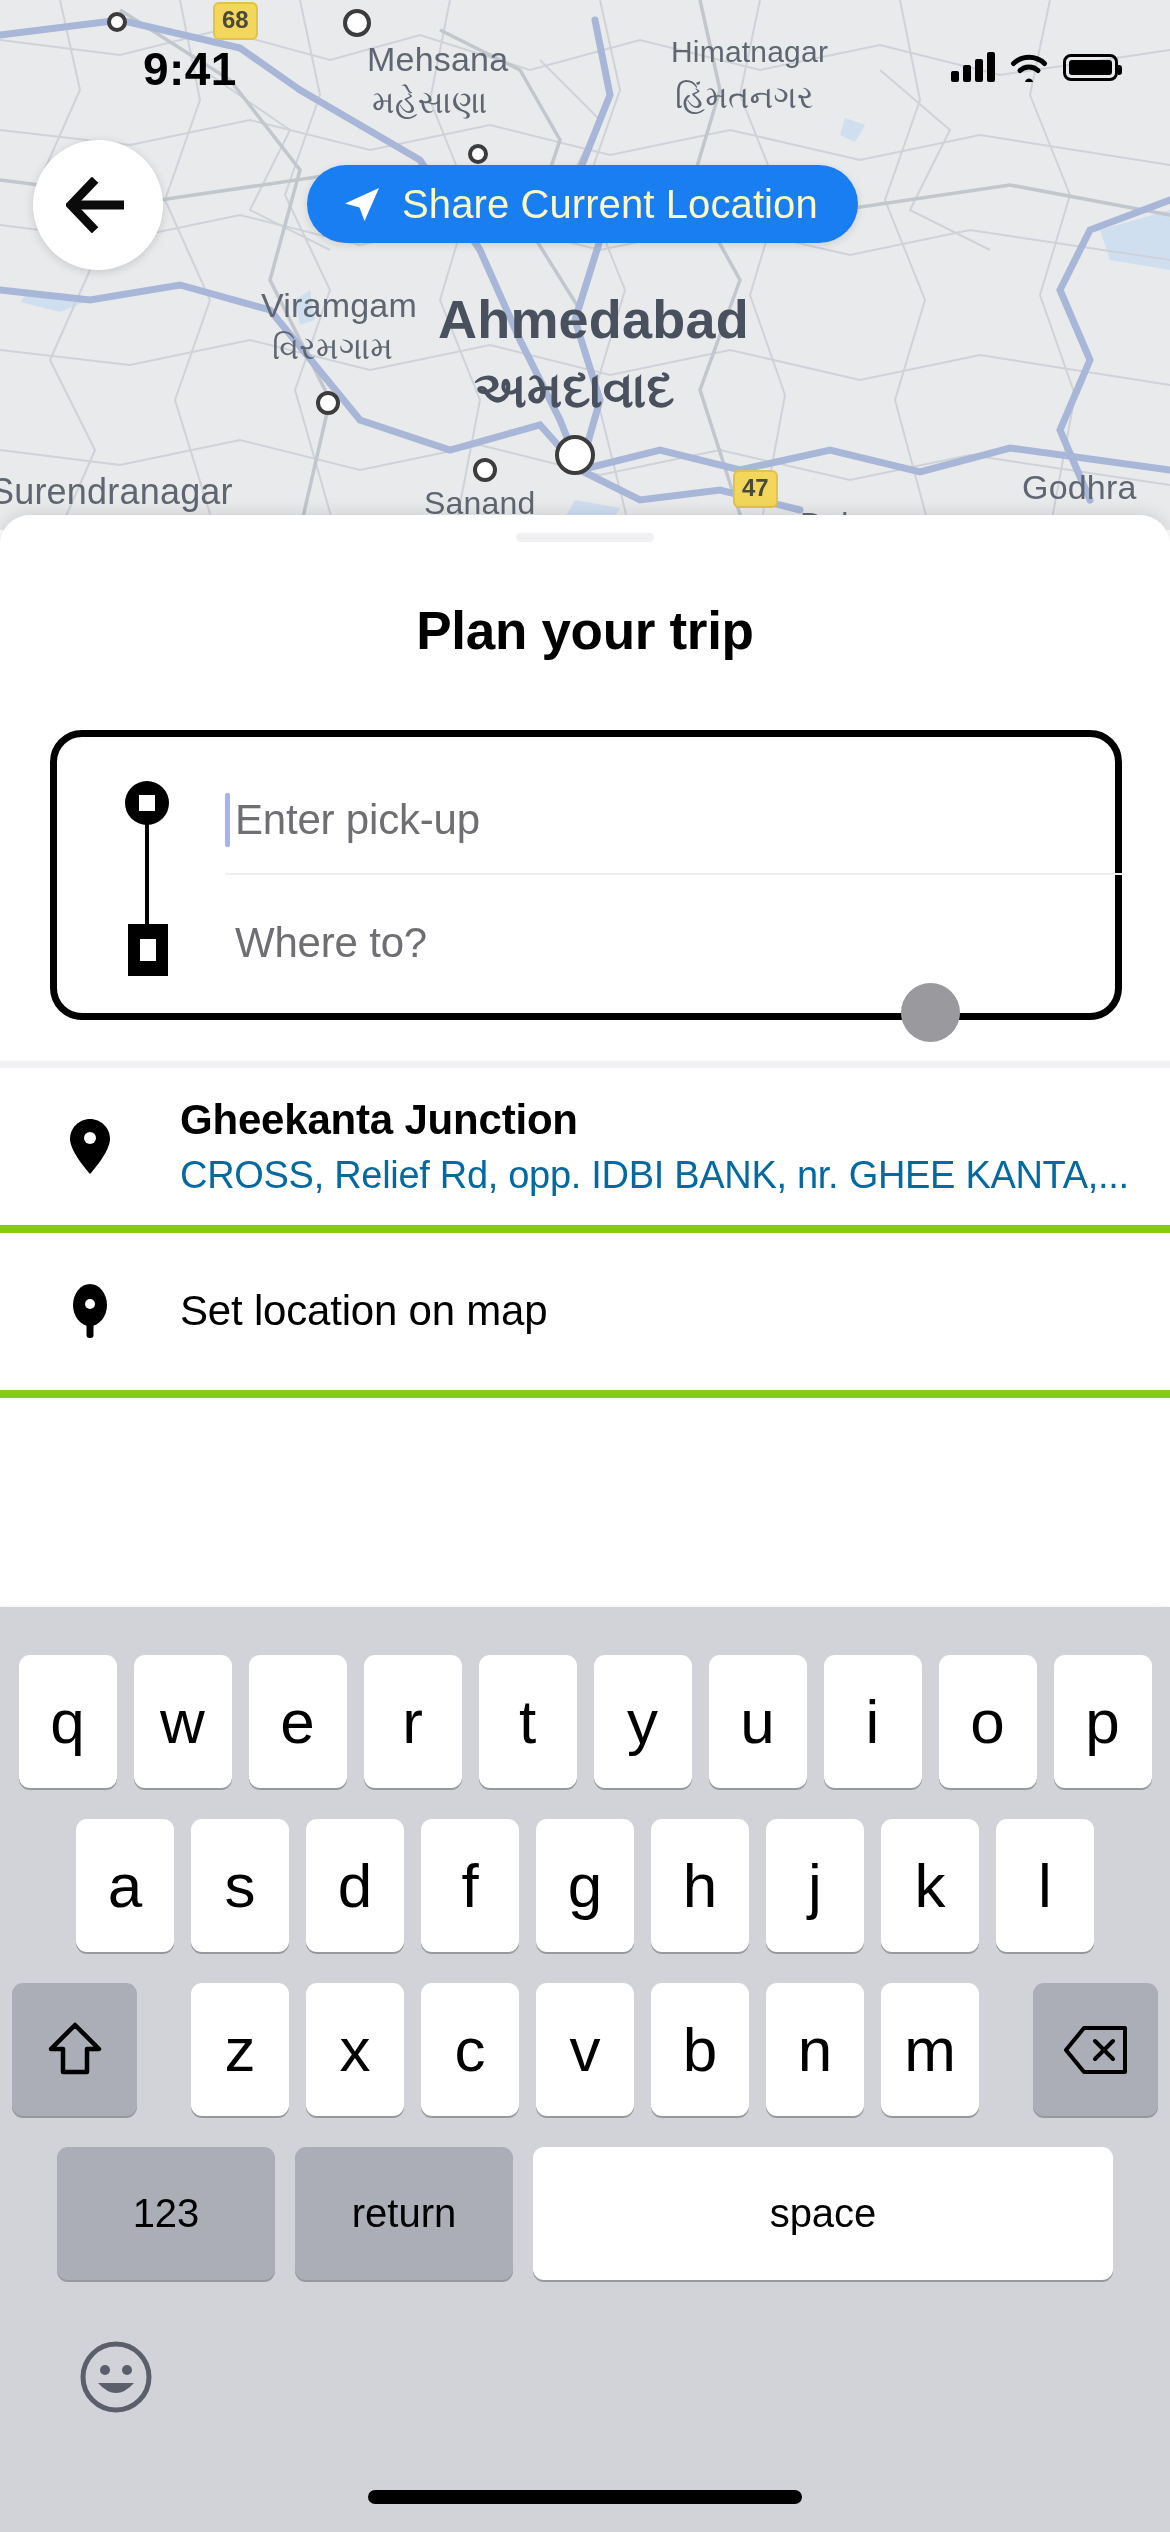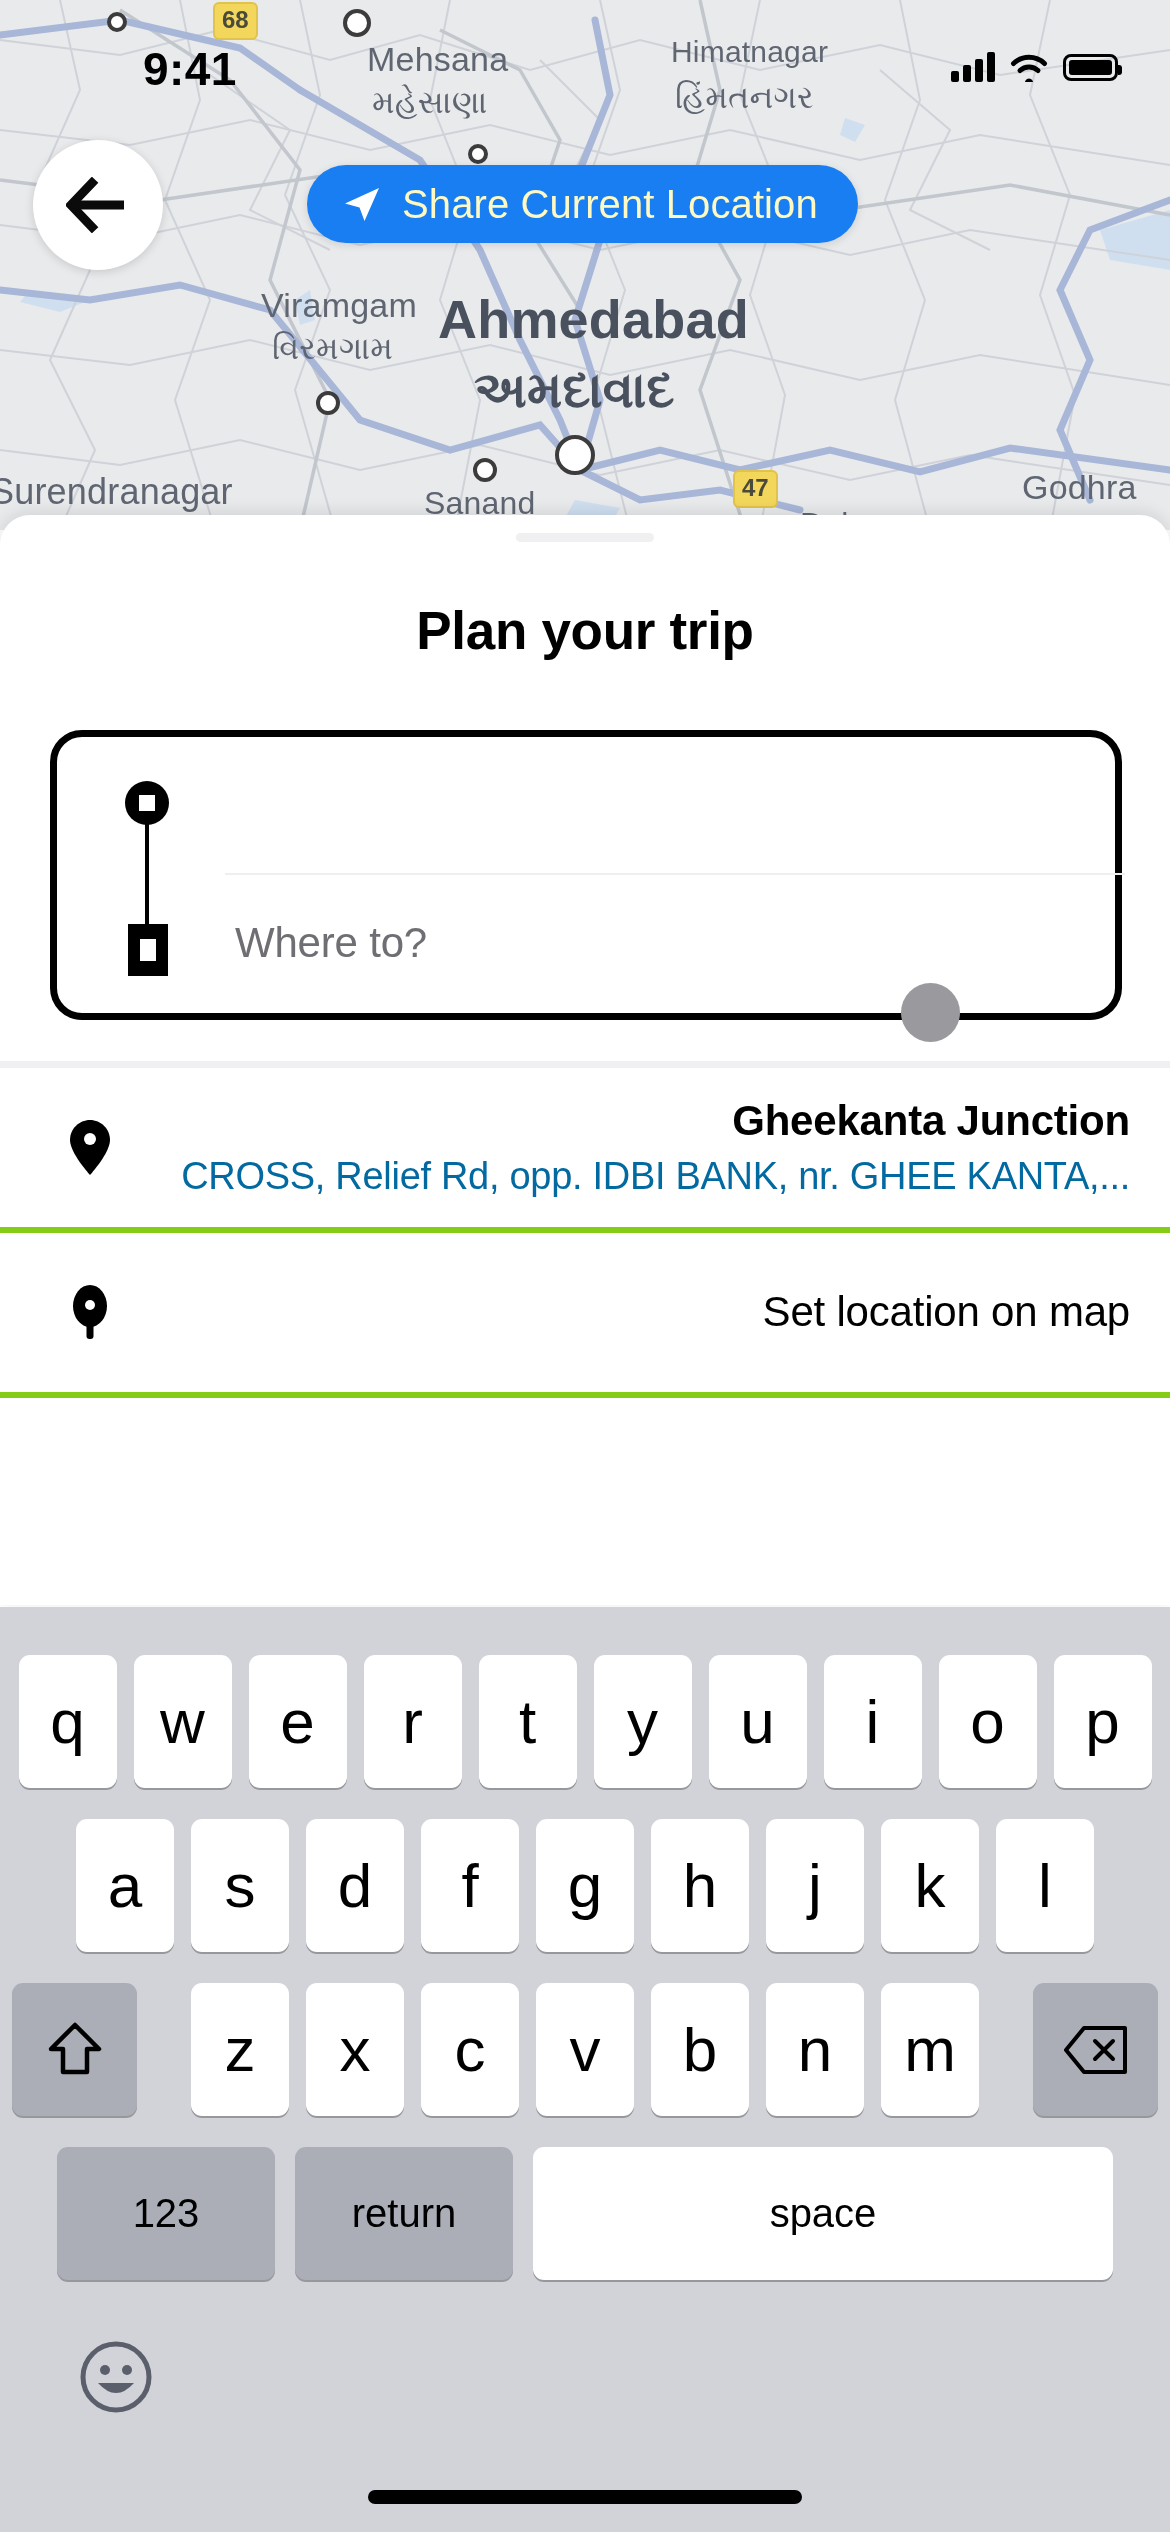--- a/index.html
+++ b/index.html
@@ -169,22 +169,22 @@
 
   
   .sheet-sep {
     position:absolute; left:0; top:546px; width:1170px; height:7px;
     background:#f0f0f2;
   }
 
   
   .row {
     position:absolute; left:0; width:1170px;
-    border-bottom:6px solid #84cc16;
-    display:flex; align-items:center;text-align:right;
+    border-bottom:8px solid #84cc16;
+    display:flex; align-items:center;
   }
   .row.r1 { top:553px; height:165px; }
   .row.r2 { top:718px; height:165px; }
   .row-icon {
     width:180px; display:flex; align-items:center; justify-content:center;
     flex:0 0 180px;
   }
   .row-text { flex:1; padding-right:40px; }
   .row-title {
     font-size:42px; font-weight:600; color:#000; letter-spacing:-0.2px;
@@ -361,20 +361,24 @@
       <div class="route-rail">
         <div class="dot-origin">
             <i></i>
           </div>
         <div class="rail-line"></div>
         <div class="dot-dest">
             <i></i>
           </div>
       </div>
 
+      <div class="field pickup">
+        <div class="caret"></div>
+        <div class="ph">Enter pick-up</div>
+      </div>
 
       <div class="field-divider"></div>
 
       <div class="field dest">
         <div class="ph" style="margin-left:10px;">Where to?</div>
       </div>
 
       <div class="grab-circle"></div>
     </div>
 

